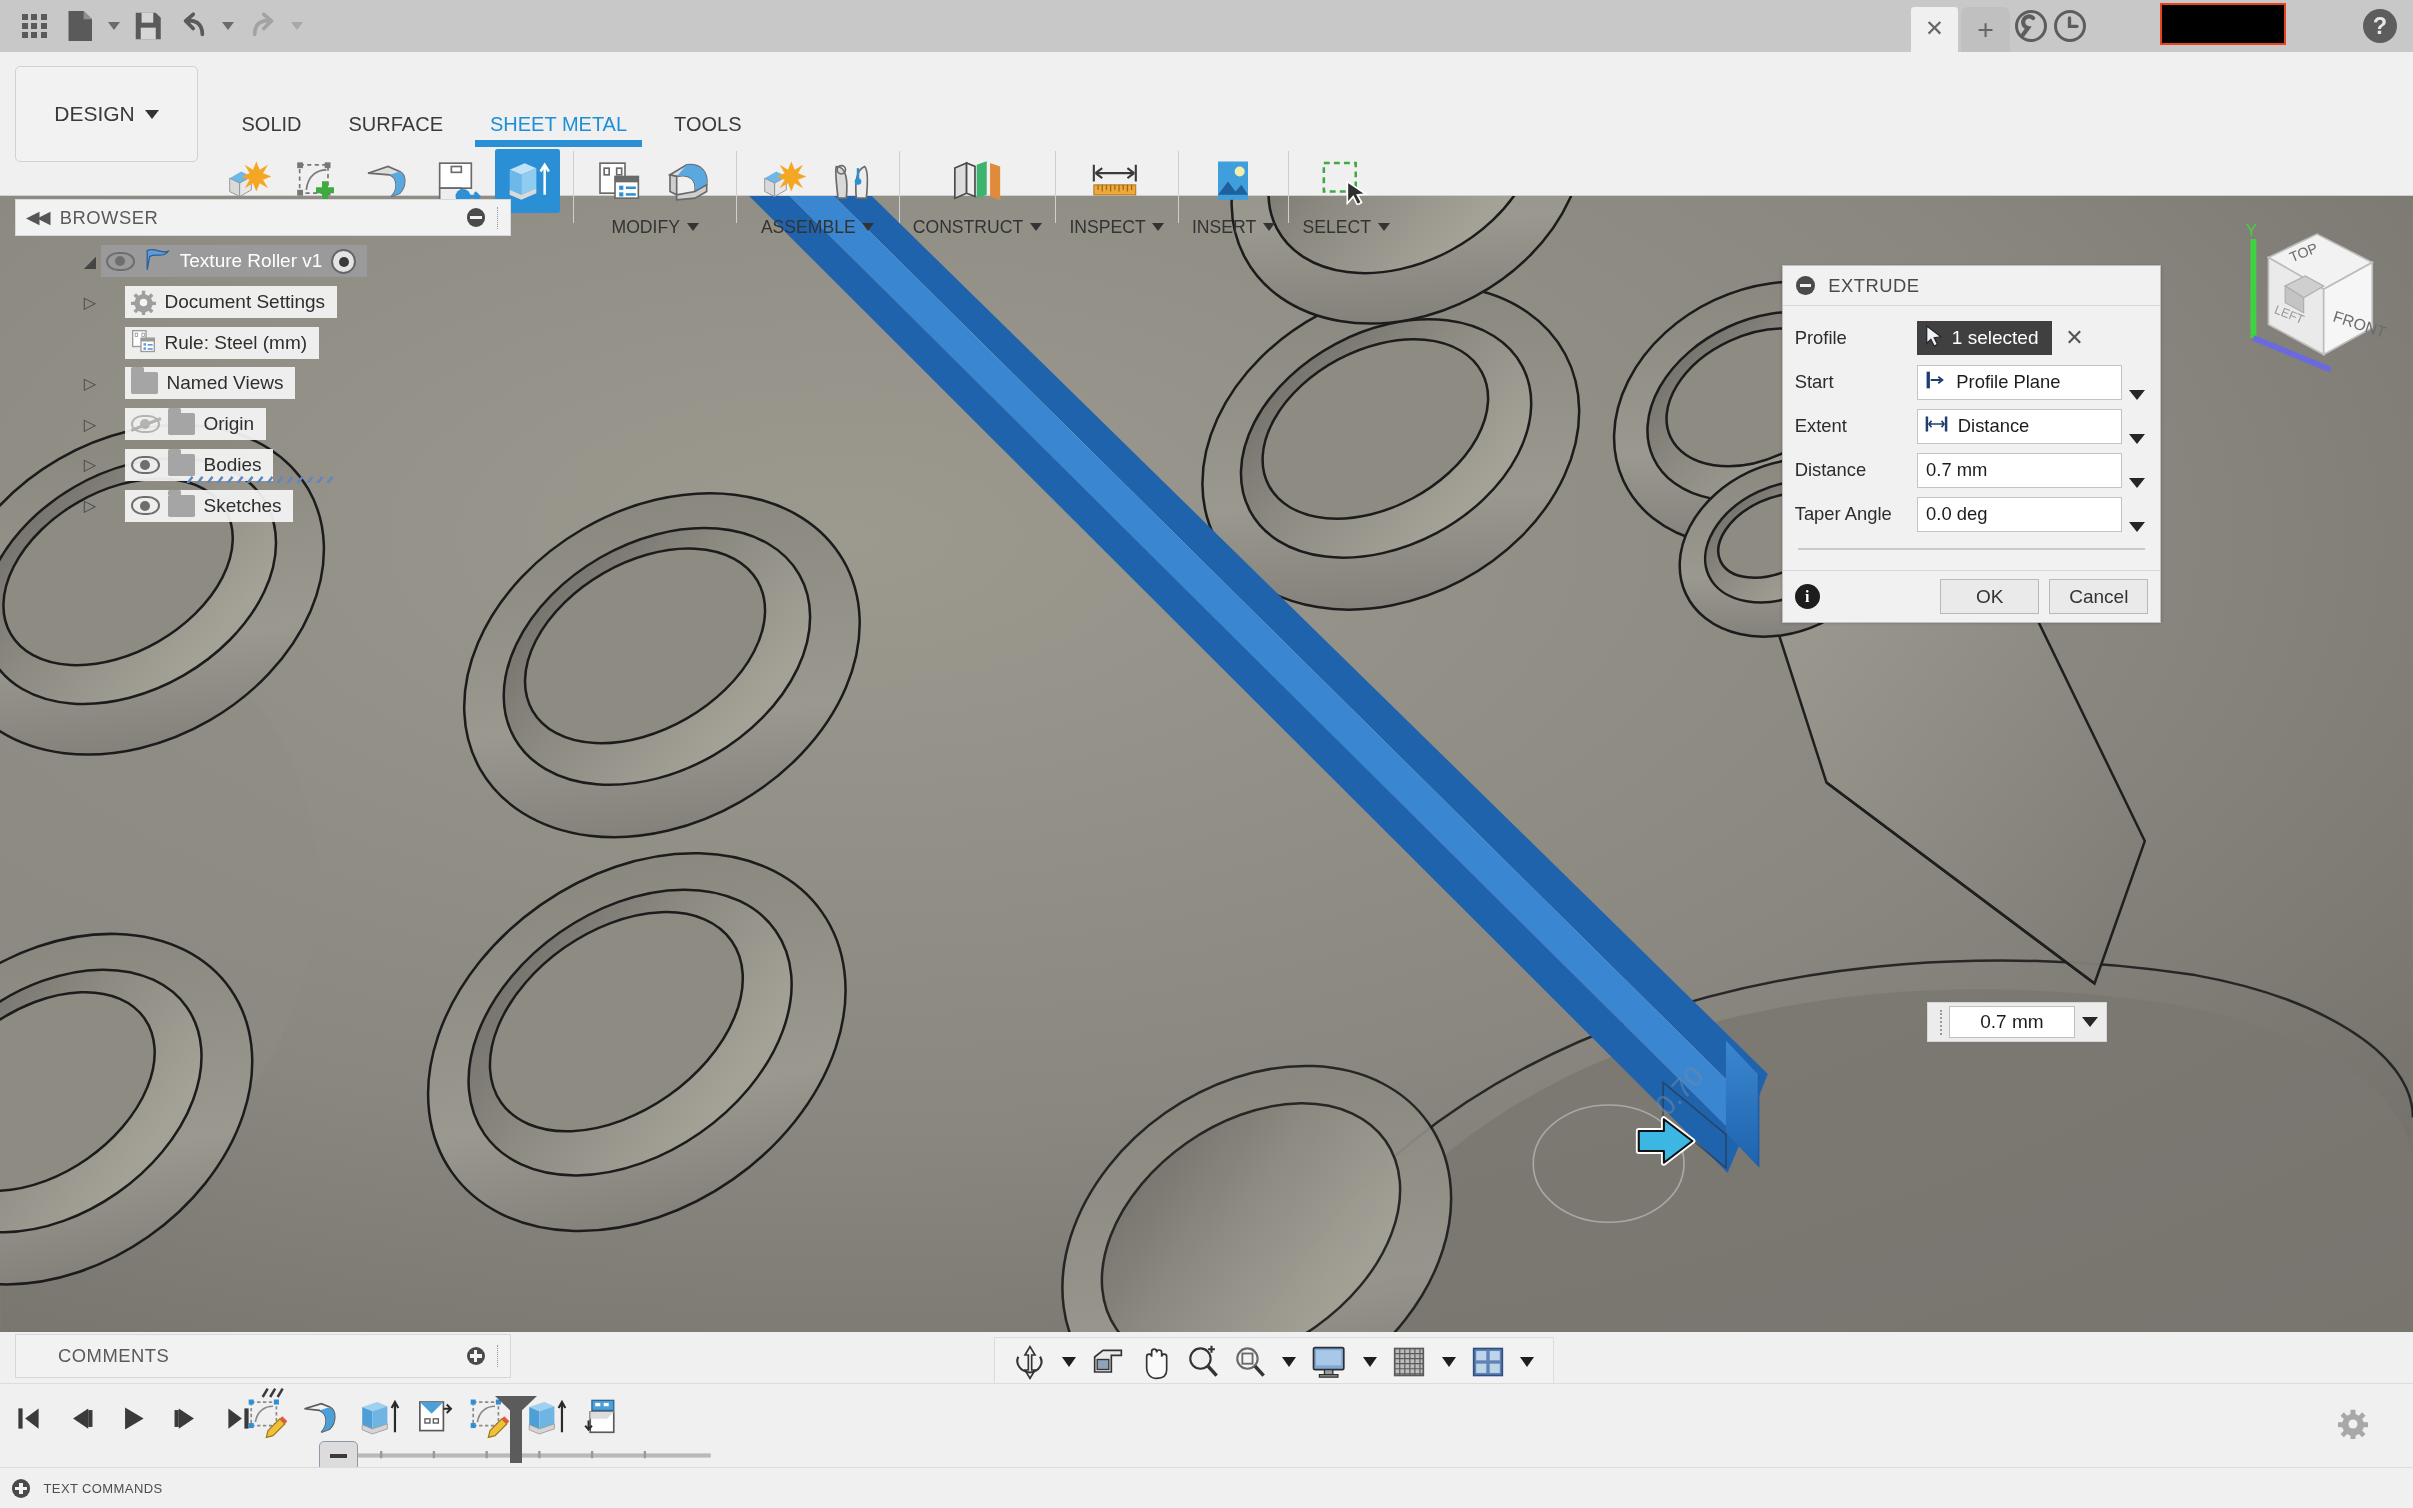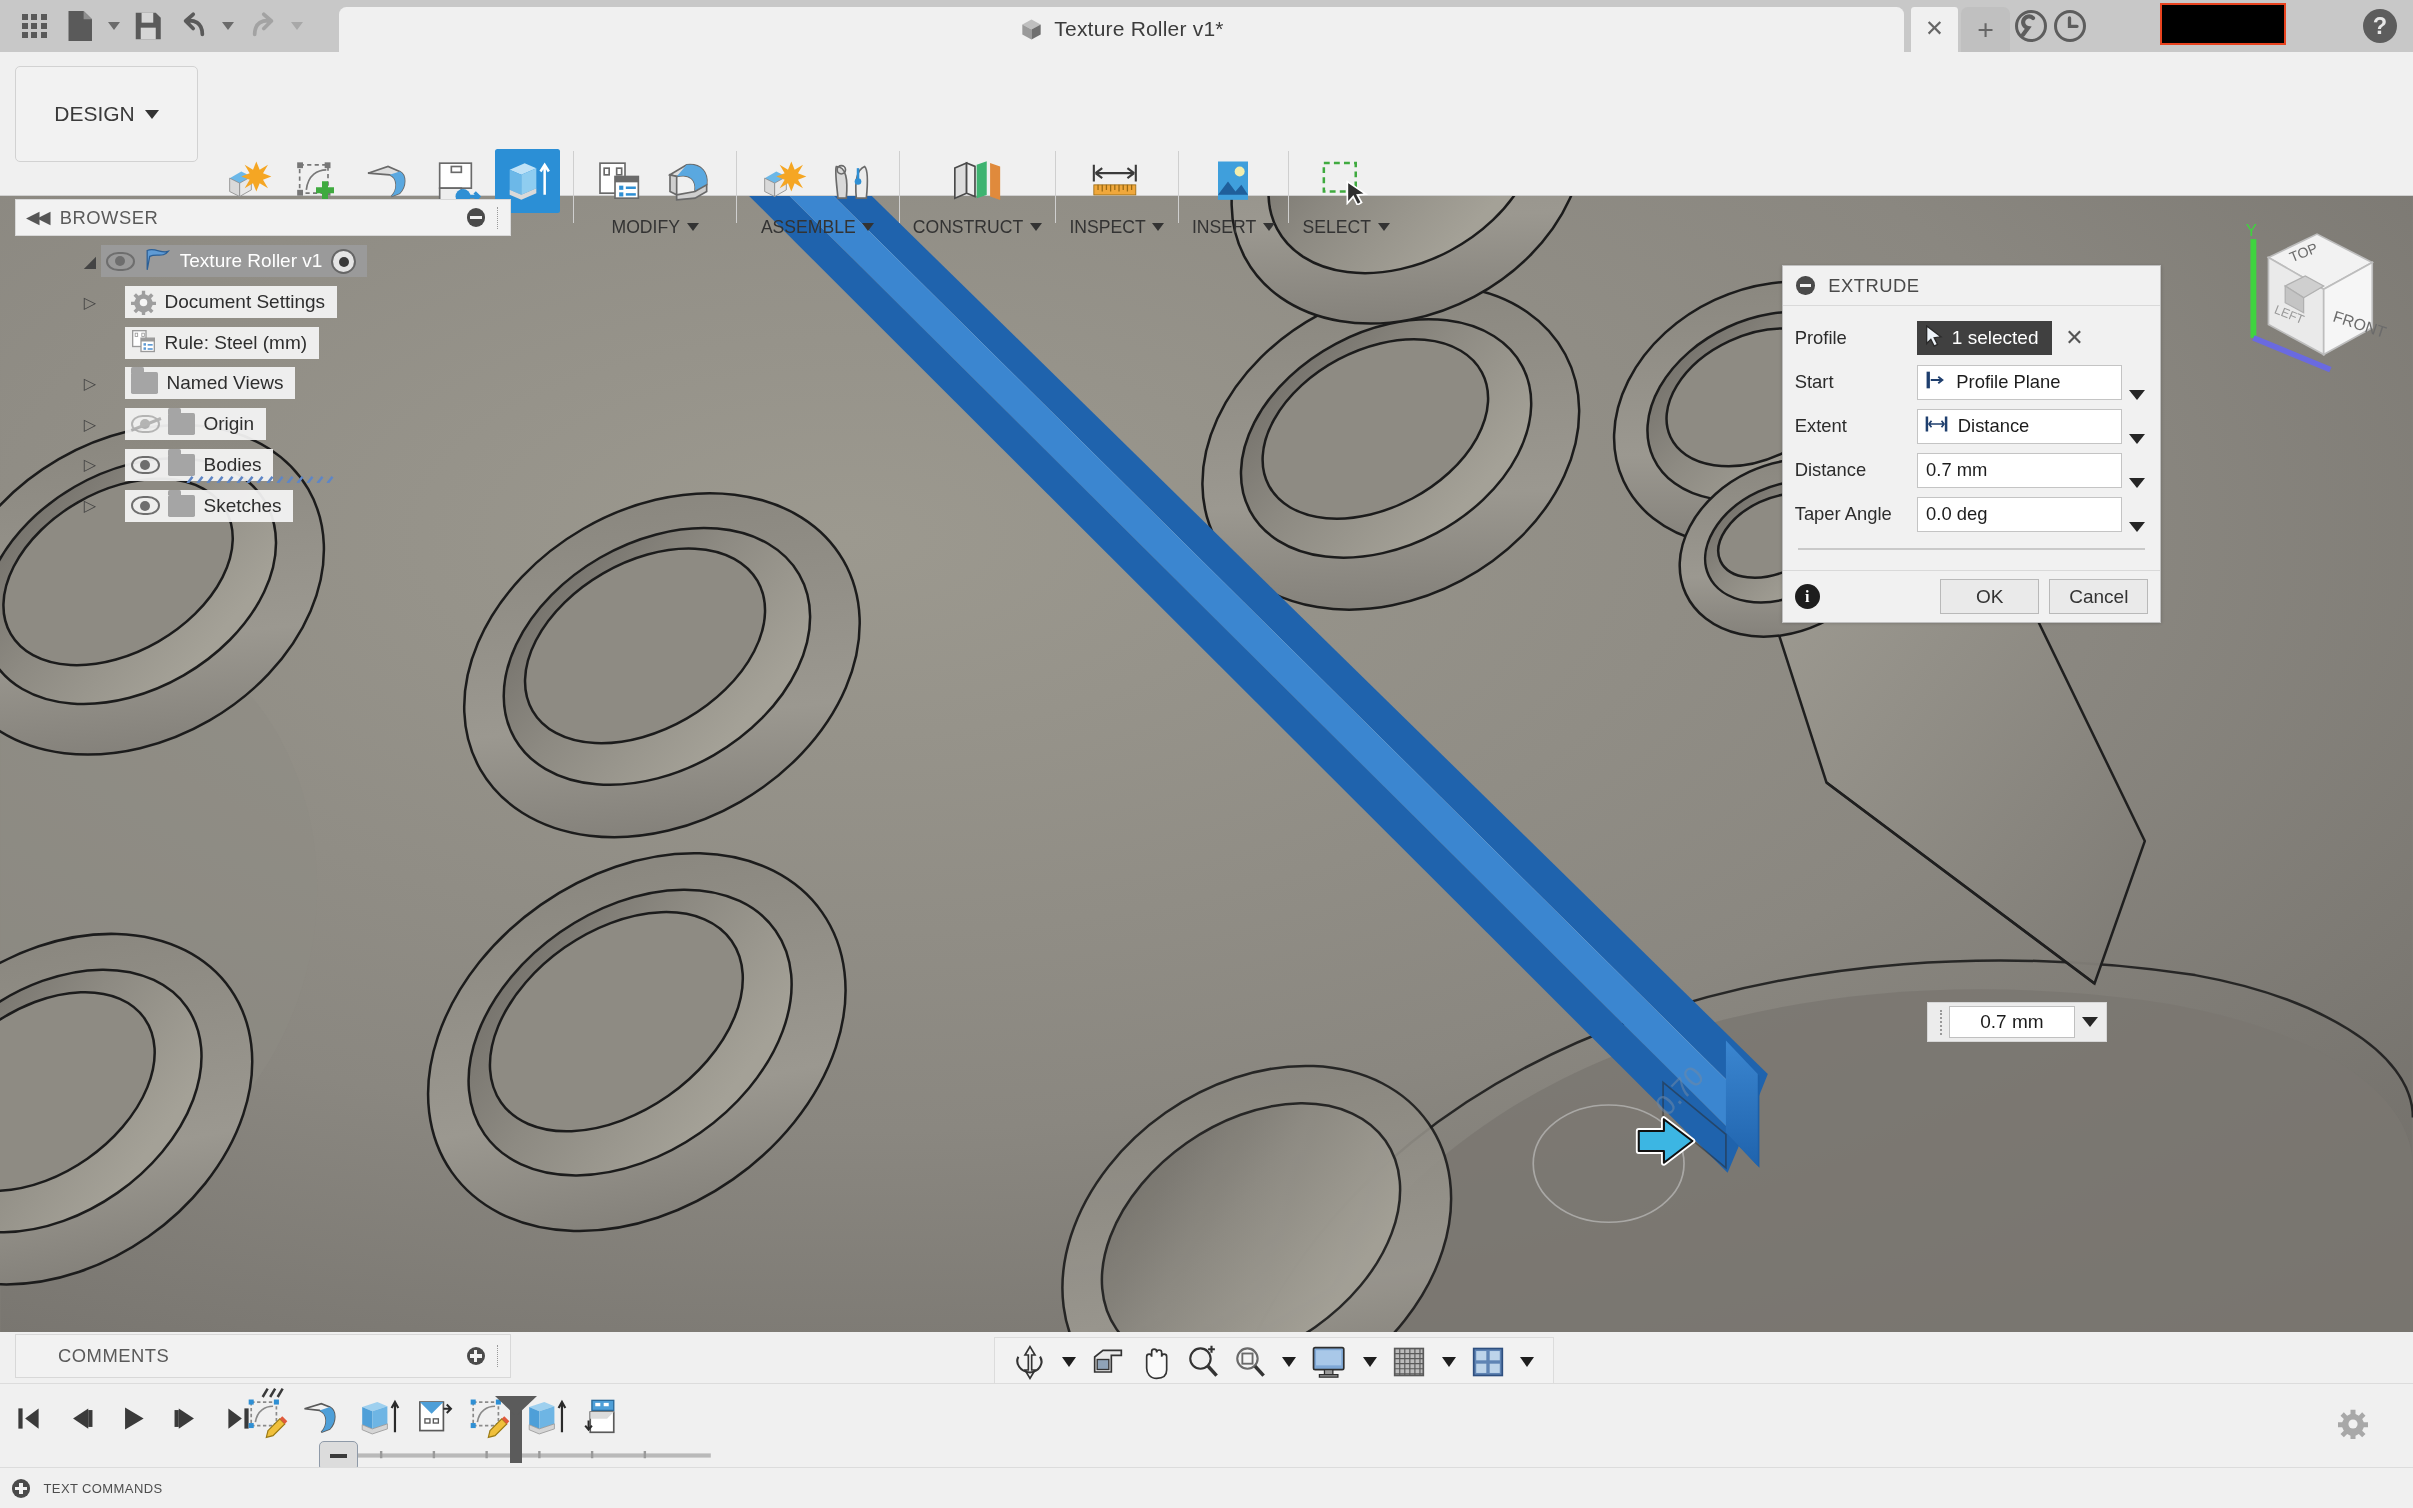--- a/index.html
+++ b/index.html
@@ -392,30 +392,20 @@
     <div class="tb-btn">
       <svg width="34" height="30" viewBox="0 0 40 36">
           <path d="M10 28 C10 14 20 10 30 12 M30 12 L21 4 M30 12 L21 21" fill="none" stroke="#a3a3a3" stroke-width="4.5" stroke-linecap="round"></path>
         </svg>
     </div>
     <div class="tb-caret">
         <div class="caret-sm" style="border-top-color:#a8a8a8"></div>
       </div>
   </div>
 
-  <div id="doc-tab">
-    <span class="cube-ico">
-      <svg width="25" height="25" viewBox="0 0 30 30">
-          <path d="M4 9 L15 3 L26 9 L15 15 Z" fill="#bfbfbf"></path>
-          <path d="M4 9 L15 15 L15 27 L4 21 Z" fill="#9a9a9a"></path>
-          <path d="M15 15 L26 9 L26 21 L15 27 Z" fill="#6f6f6f"></path>
-        </svg>
-    </span>
-    <span class="doc-title">Texture Roller v1*</span>
-  </div>
   <div class="tab-close">✕</div>
   <div class="tab-plus">+</div>
 
   <div class="tb-right-icons">
     <div class="circ-ico">
       <svg width="25" height="25" viewBox="0 0 30 30" style="position:absolute;left:0;top:0">
           <path d="M18 6 a7 7 0 1 0 -6 12 L6 26" stroke="#5d5d5d" stroke-width="5" fill="none" stroke-linecap="round"></path>
         </svg>
     </div>
     <div class="circ-ico">
@@ -427,20 +417,26 @@
   <div id="black-box"></div>
   <div id="help-ico">?</div>
 </div>
 
 <div id="ribbon">
   <div id="design-btn">
     <span>DESIGN</span>
     <span class="caret-dn"></span>
   </div>
 
+  <div id="tabstrip">
+    <div class="rtab">SOLID</div>
+    <div class="rtab">SURFACE</div>
+    <div class="rtab active">SHEET METAL</div>
+    <div class="rtab">TOOLS</div>
+  </div>
 
   <div id="ribbon-tools">
 
     <div class="tgroup">
       <div class="row">
         <div class="tbtn">
           <svg width="50" height="47" viewBox="0 0 60 56">
               <path d="M8 24 L22 16 L34 22 L20 30 Z" fill="#6cb8e8"></path>
               <path d="M8 24 L20 30 L20 46 L8 40 Z" fill="#d9d9d9" stroke="#8a8a8a"></path>
               <path d="M20 30 L34 22 L34 38 L20 46 Z" fill="#e8e8e8" stroke="#8a8a8a"></path>

